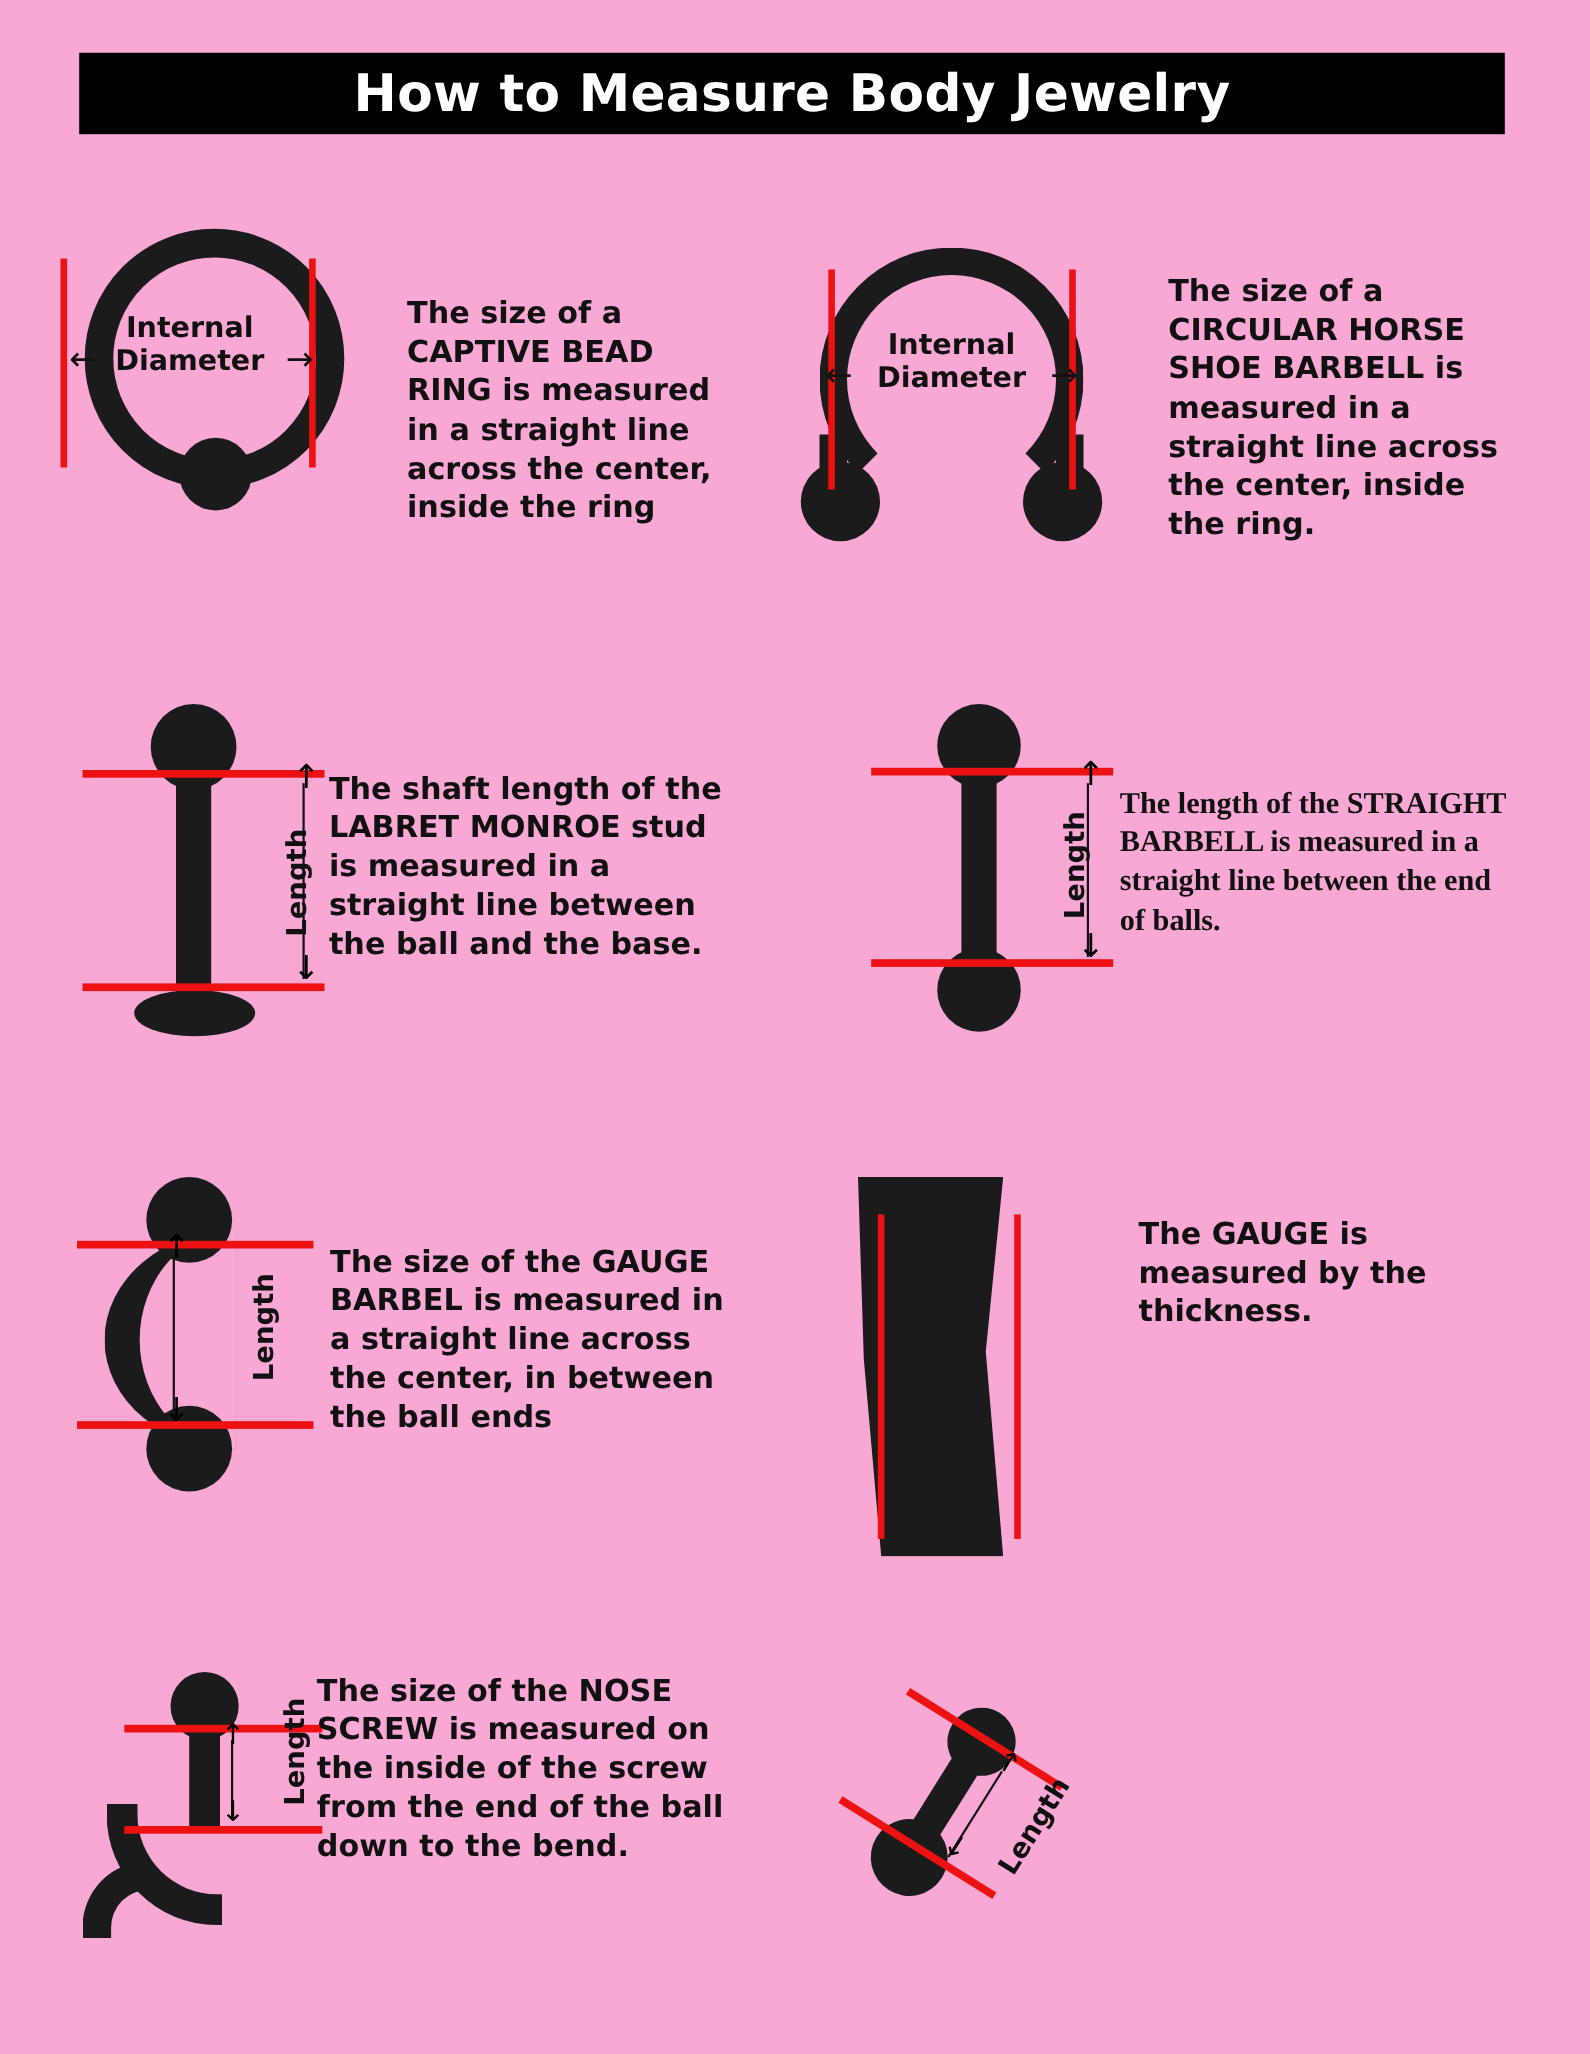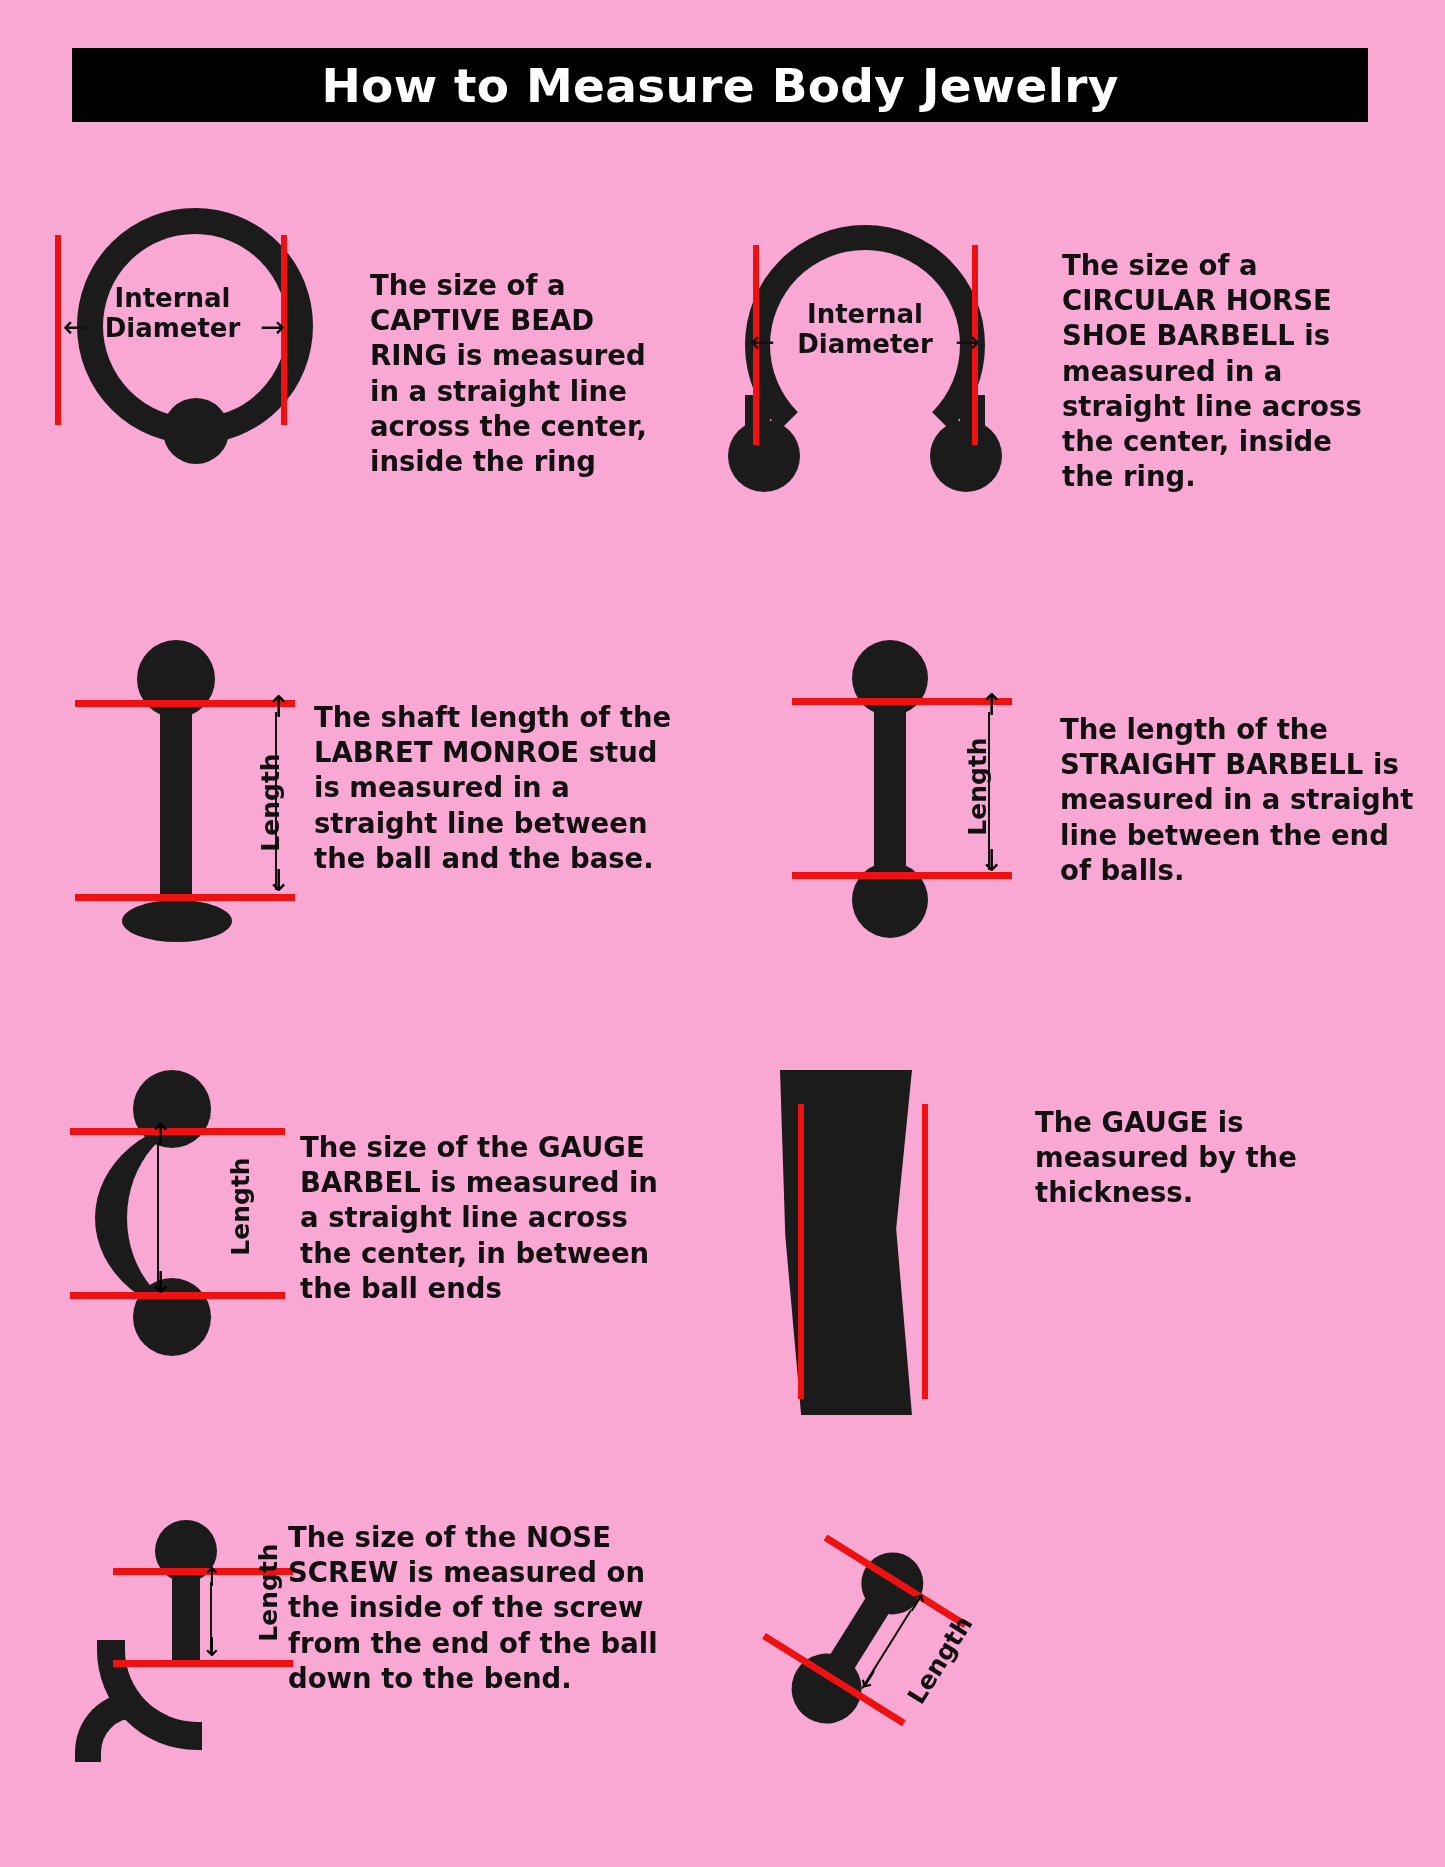--- a/index.html
+++ b/index.html
@@ -166,34 +166,34 @@
 
       <div class="red" style="left:-5px; top:60px; width:220px; height:7px;"></div>
       <div class="red" style="left:-5px; top:254px; width:220px; height:7px;"></div>
 
       <div class="vlabel rot90" style="left:135px; top:148px; width:110px; text-align:center;">Length</div>
 
       <div class="vbar" style="left:195px; top:72px; height:178px;"></div>
       <div class="arr" style="position:absolute; left:186px; top:52px; font-family:'DejaVu Sans',sans-serif;">↑</div>
       <div class="arr" style="position:absolute; left:186px; top:226px; font-family:'DejaVu Sans',sans-serif;">↓</div>
     </div>
-    <div class="desc" style="left:314px; top:700px; width:370px;">The shaft length of the LABRET MONROE stud is measured in a straight line between the ball and the base.</div>
+    <div class="desc" style="left:299px; top:700px; width:370px;">The shaft length of the LABRET MONROE stud is measured in a straight line between the ball and the base.</div>
 
     <div class="fig" style="left:810px; top:640px; width:250px; height:340px;">
       <div class="ball" style="left:42px; top:0px; width:76px; height:76px;"></div>
       <div class="blk" style="left:64px; top:50px; width:32px; height:215px;"></div>
       <div class="ball" style="left:42px; top:222px; width:76px; height:76px;"></div>
       <div class="red" style="left:-18px; top:58px; width:220px; height:7px;"></div>
       <div class="red" style="left:-18px; top:232px; width:220px; height:7px;"></div>
       <div class="vlabel rot90" style="left:112px; top:132px; width:110px; text-align:center;">Length</div>
       <div class="vbar" style="left:178px; top:72px; height:158px;"></div>
       <div class="arr" style="position:absolute; left:169px; top:50px; font-family:'DejaVu Sans',sans-serif;">↑</div>
       <div class="arr" style="position:absolute; left:169px; top:206px; font-family:'DejaVu Sans',sans-serif;">↓</div>
     </div>
-    <div class="desc" style="left:1060px; top:712px; width:360px;">The length of the STRAIGHT BARBELL is measured in a straight line between the end of balls.</div>
+    <div class="desc" style="left:1018px; top:712px; width:360px;font-family:Liberation Serif, serif;">The length of the STRAIGHT BARBELL is measured in a straight line between the end of balls.</div>
 
     <div class="fig" style="left:85px; top:1070px; width:270px; height:350px;">
       <div class="ball" style="left:48px; top:0px; width:78px; height:78px;"></div>
 
       <div style="position:absolute; left:10px; top:48px; width:120px; height:200px;
                   border-left:32px solid #1b1b1b;
                   border-top:0; border-bottom:0; border-right:0;
                   border-radius:120px 0 0 120px / 100px 0 0 100px;"></div>
       <div class="ball" style="left:48px; top:208px; width:78px; height:78px;"></div>
       <div class="red" style="left:-15px; top:58px; width:215px; height:7px;"></div>

